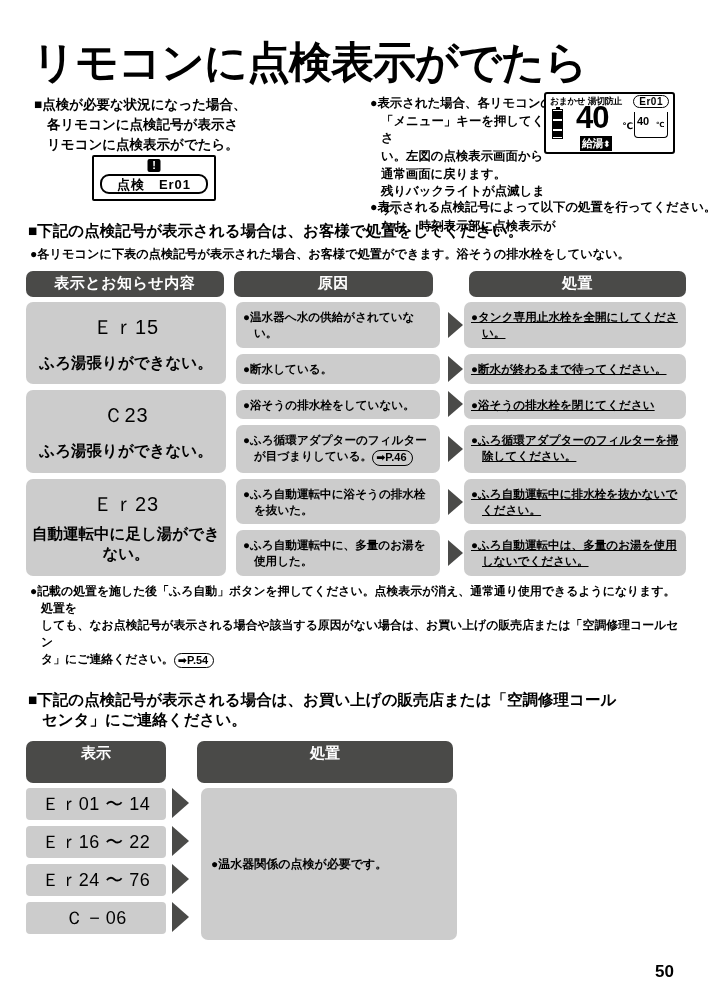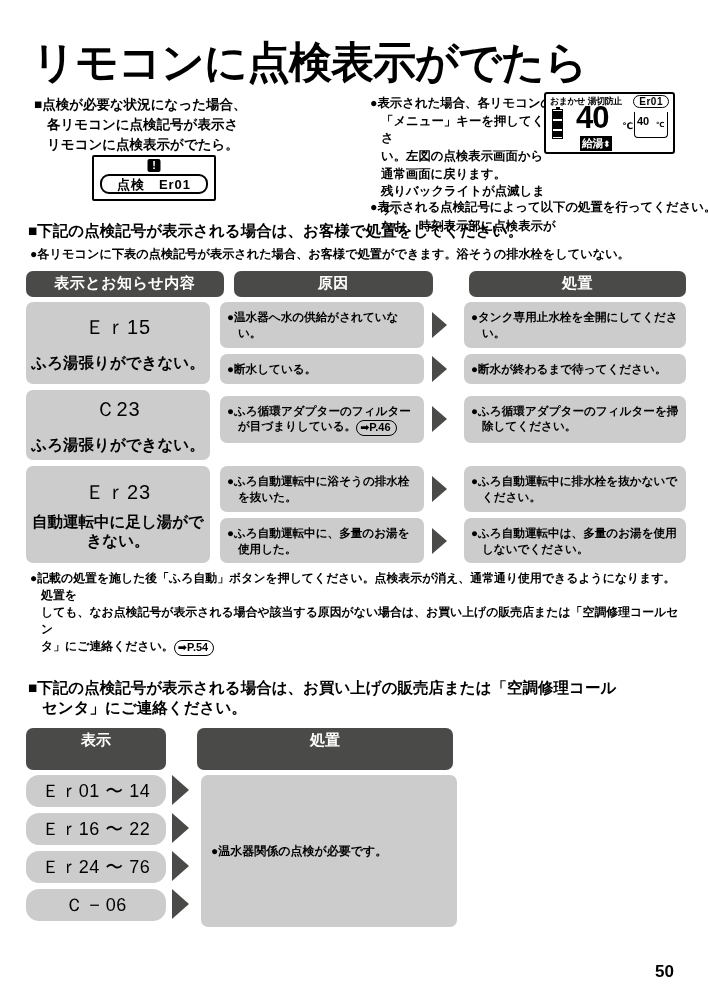--- a/index.html
+++ b/index.html
@@ -302,21 +302,21 @@
   .cell-cause, .cell-fix {
     background: #cccccc;
     border-radius: 7px;
     font-size: 11.6px;
     font-weight: bold;
     line-height: 1.36;
     box-sizing: border-box;
     padding: 7px 7px 7px 7px;
   }
   .cell-cause { width: 204px; }
-  .cell-fix { width: 222px; margin-left: 16px; }
+  .cell-fix { width: 222px; margin-left: 0; text-decoration: underline; }
   .cell-cause p, .cell-fix p {
     margin: 0;
     padding-left: 11px;
     text-indent: -11px;
   }
   .arrow {
     width: 18px;
     align-self: center;
     margin-left: 6px;
     display: flex;
@@ -366,21 +366,21 @@
     font-weight: bold;
     padding: 3px 0 20px;
   }
   .bth.b1 { width: 140px; }
   .bth.b2 { width: 256px; margin-left: 31px; }
 
   .bbody { display: flex; }
   .bcodes { width: 140px; }
   .bcode {
     background: #cccccc;
-    border-radius: 13px;
+    border-radius: 4px;
     height: 32px;
     line-height: 32px;
     text-align: center;
     font-size: 18px;
     margin-bottom: 6px;
     letter-spacing: 0.5px;
   }
   .barrows {
     width: 25px;
     margin-left: 6px;
@@ -509,20 +509,31 @@
         </div>
       </div>
     </div>
 
     <div class="trow">
       <div class="cell-code">
         <div class="code-big">Ｃ23</div>
         <div class="code-desc">ふろ湯張りができない。</div>
       </div>
       <div class="pair-col">
+        <div class="subrow">
+          <div class="cell-cause">
+            <p>●浴そうの排水栓をしていない。</p>
+          </div>
+          <div class="arrow">
+              <i></i>
+            </div>
+          <div class="cell-fix">
+            <p>●浴そうの排水栓を閉じてください</p>
+          </div>
+        </div>
         <div class="subrow" style="margin-top:6px">
           <div class="cell-cause">
             <p><span>●ふろ循環アダプターのフィルターが目づまりしている。</span><span class="ref">➡P.46</span></p>
           </div>
           <div class="arrow">
               <i></i>
             </div>
           <div class="cell-fix">
             <p>●ふろ循環アダプターのフィルターを掃除してください。</p>
           </div>

